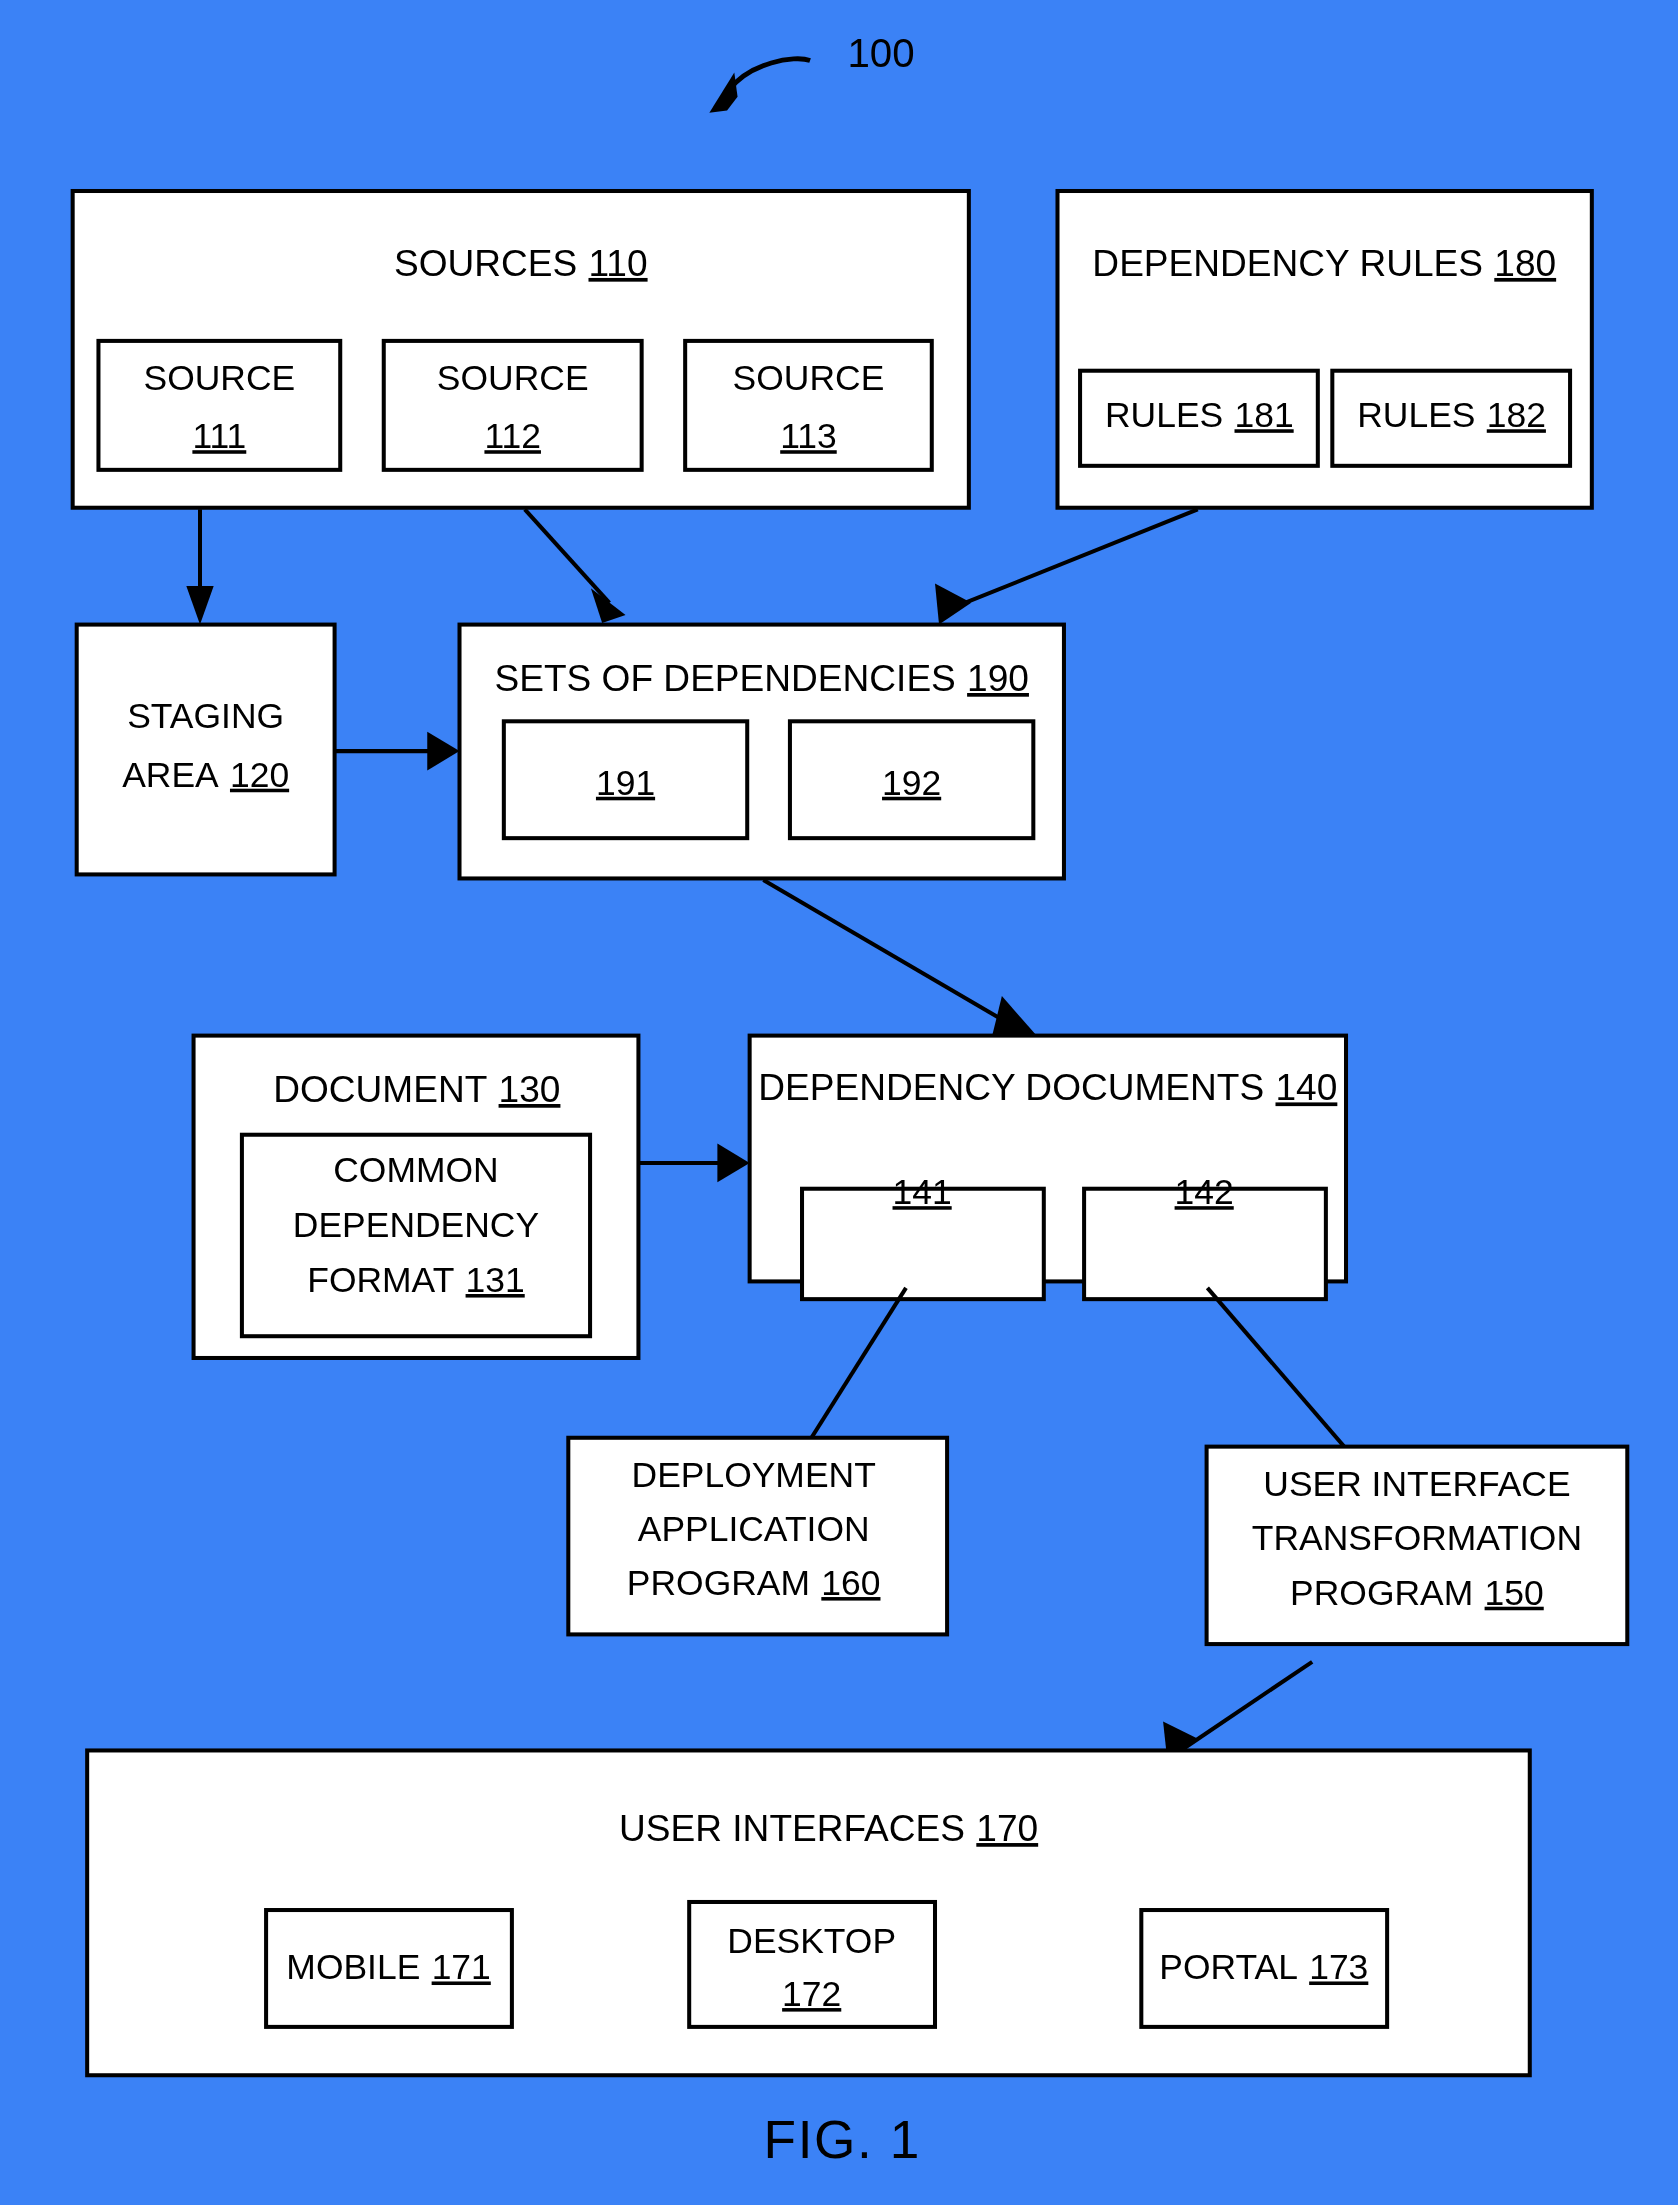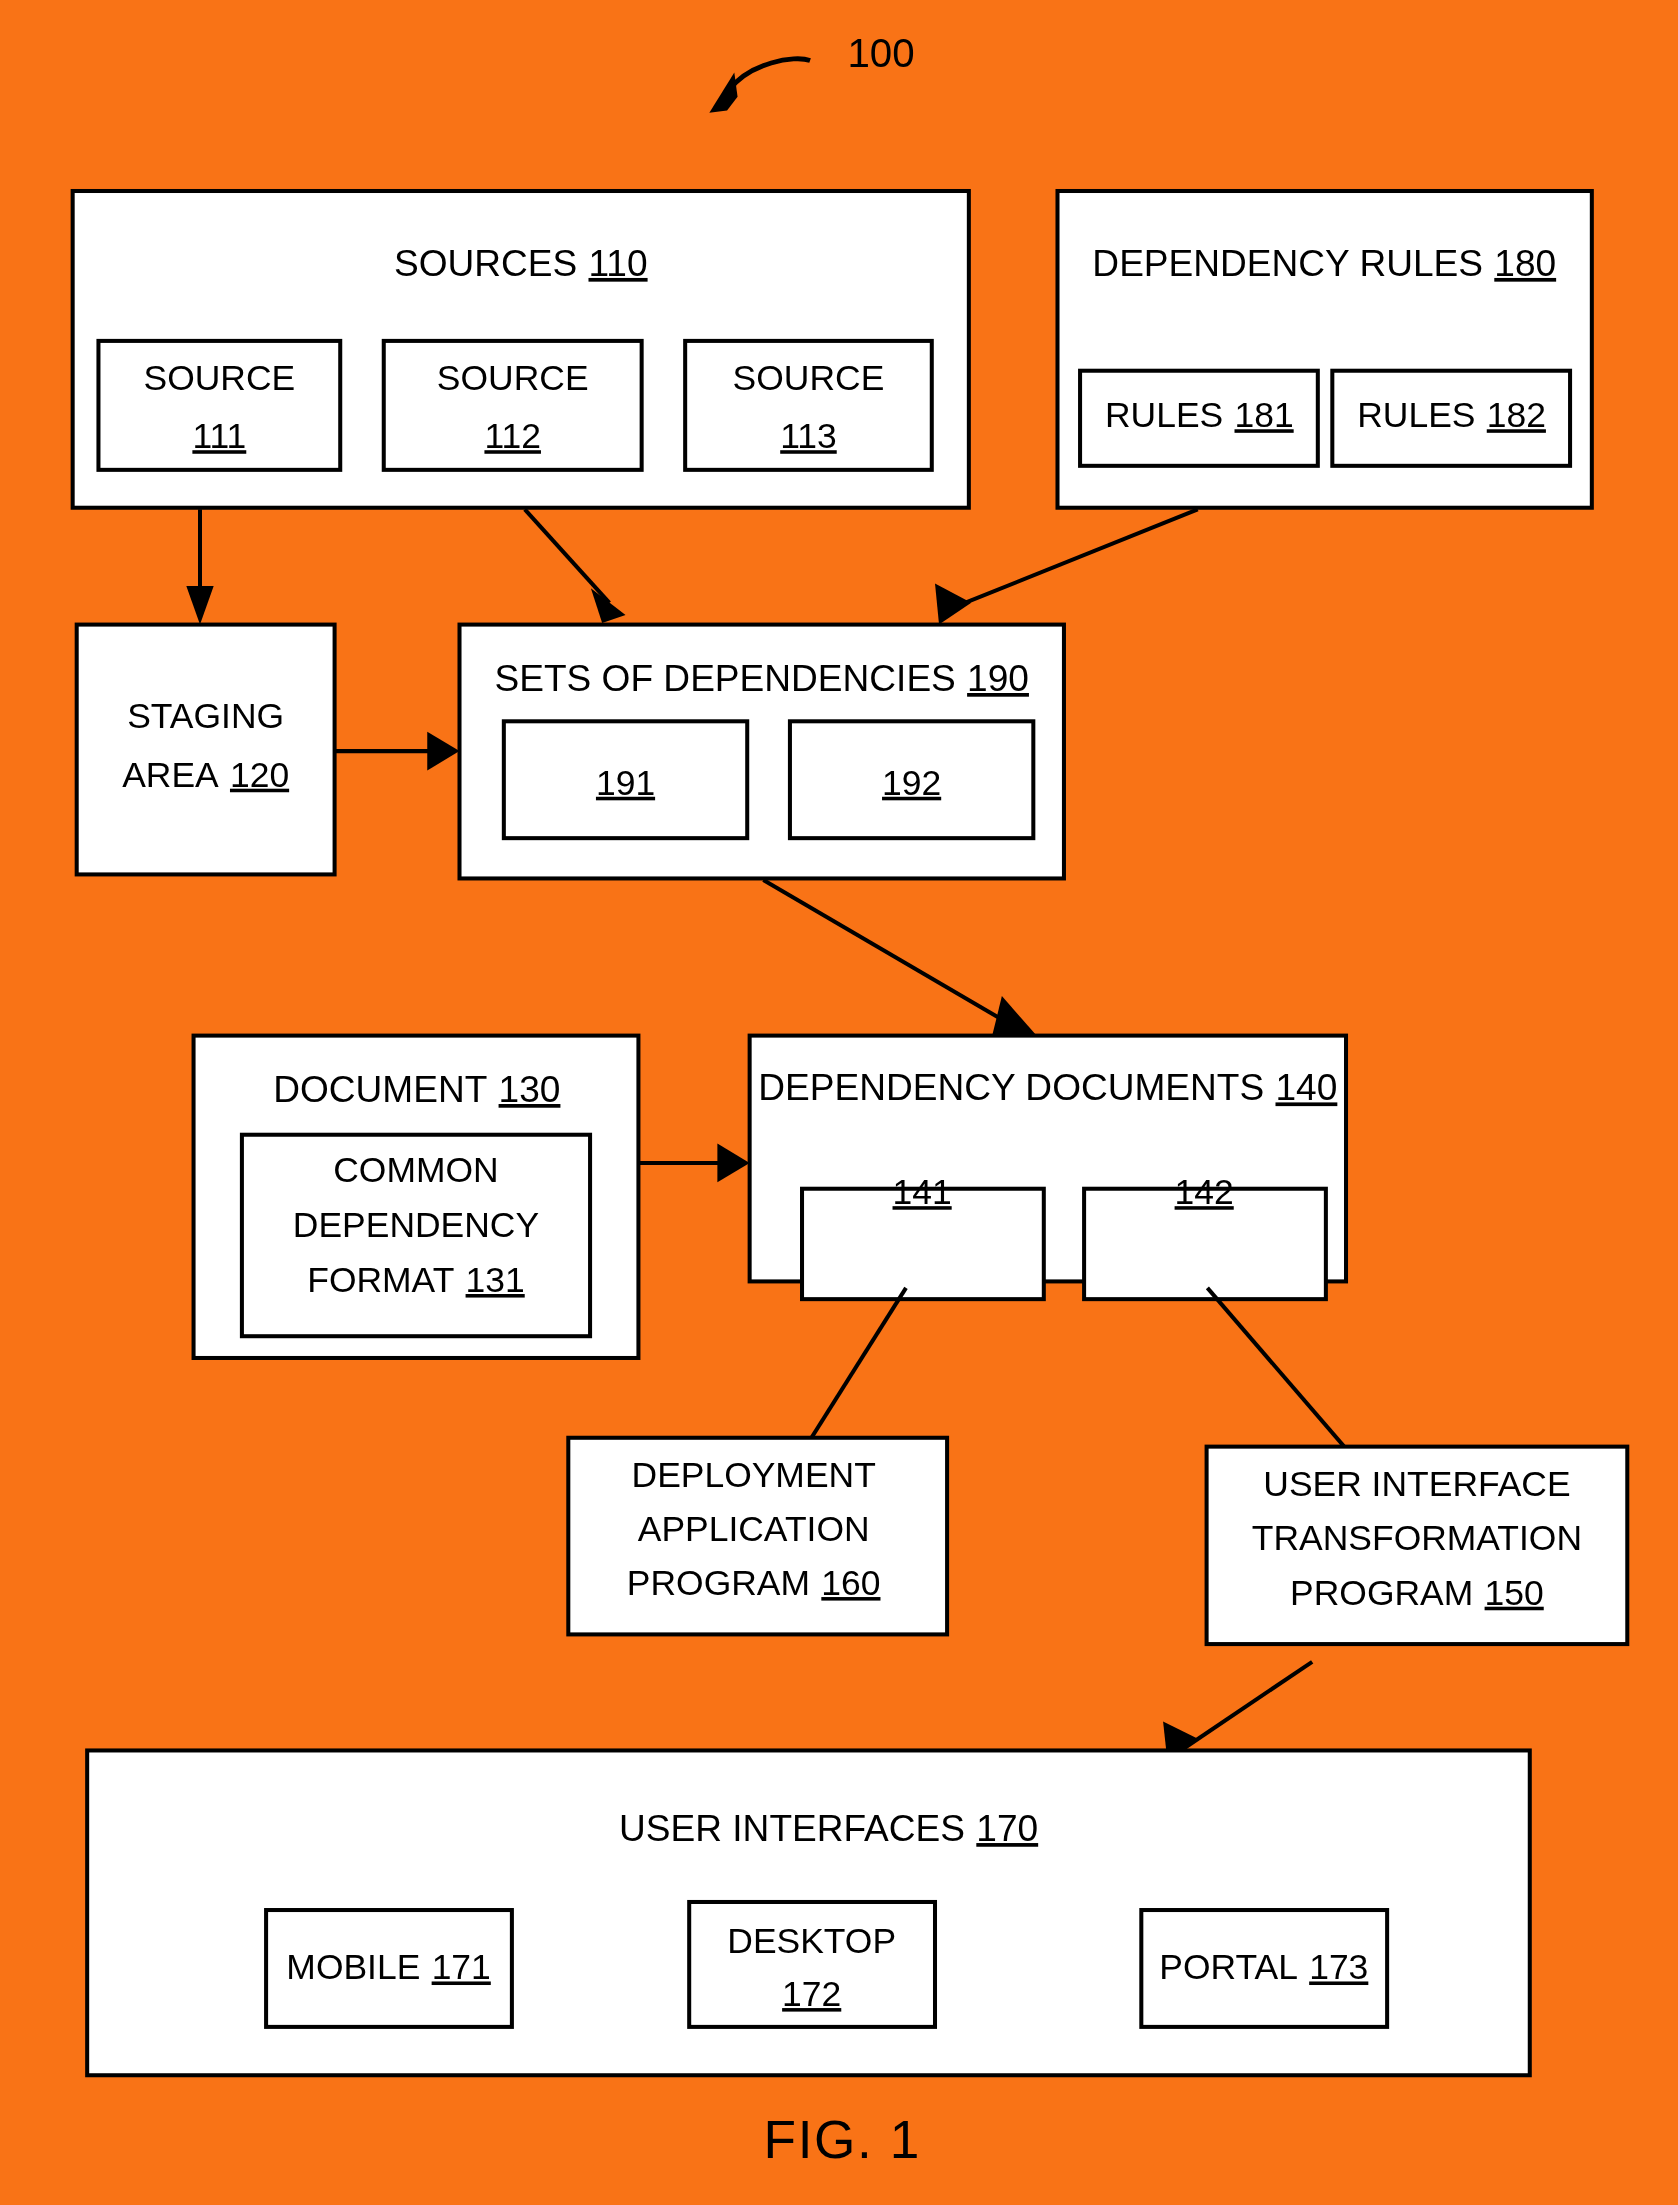--- a/index.html
+++ b/index.html
@@ -4,21 +4,21 @@
 <style>
   html, body {
     margin: 0;
     padding: 0;
     background: #ffffff;
   }
   #page {
     position: relative;
     width: 1679px;
     height: 2205px;
-    background: #f97316;
+    background: #3b82f6;
     font-family: "Liberation Sans", sans-serif;
     overflow: hidden;
     text-decoration: underline;
   }
   svg.diagram {
     position: absolute;
     left: 0;
     top: 0;
     width: 1679px;
     height: 2205px;

